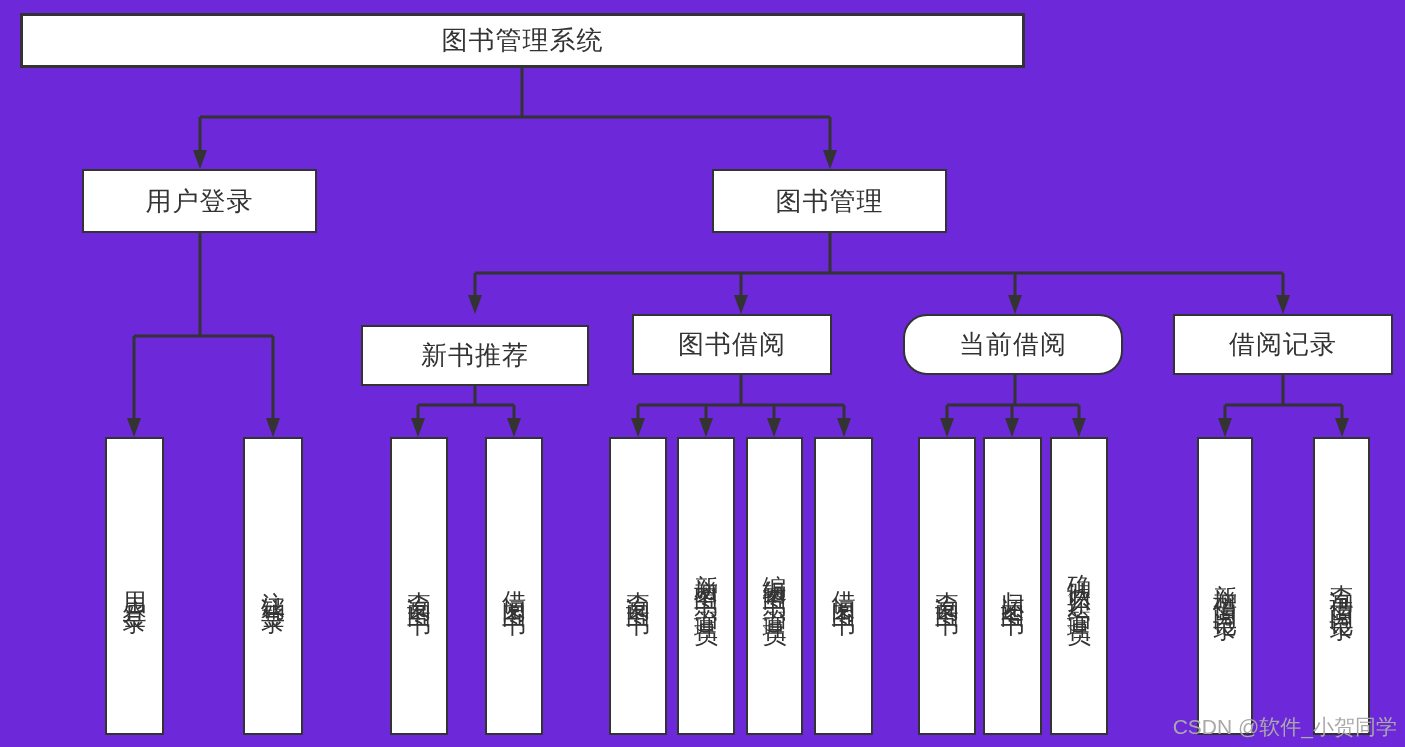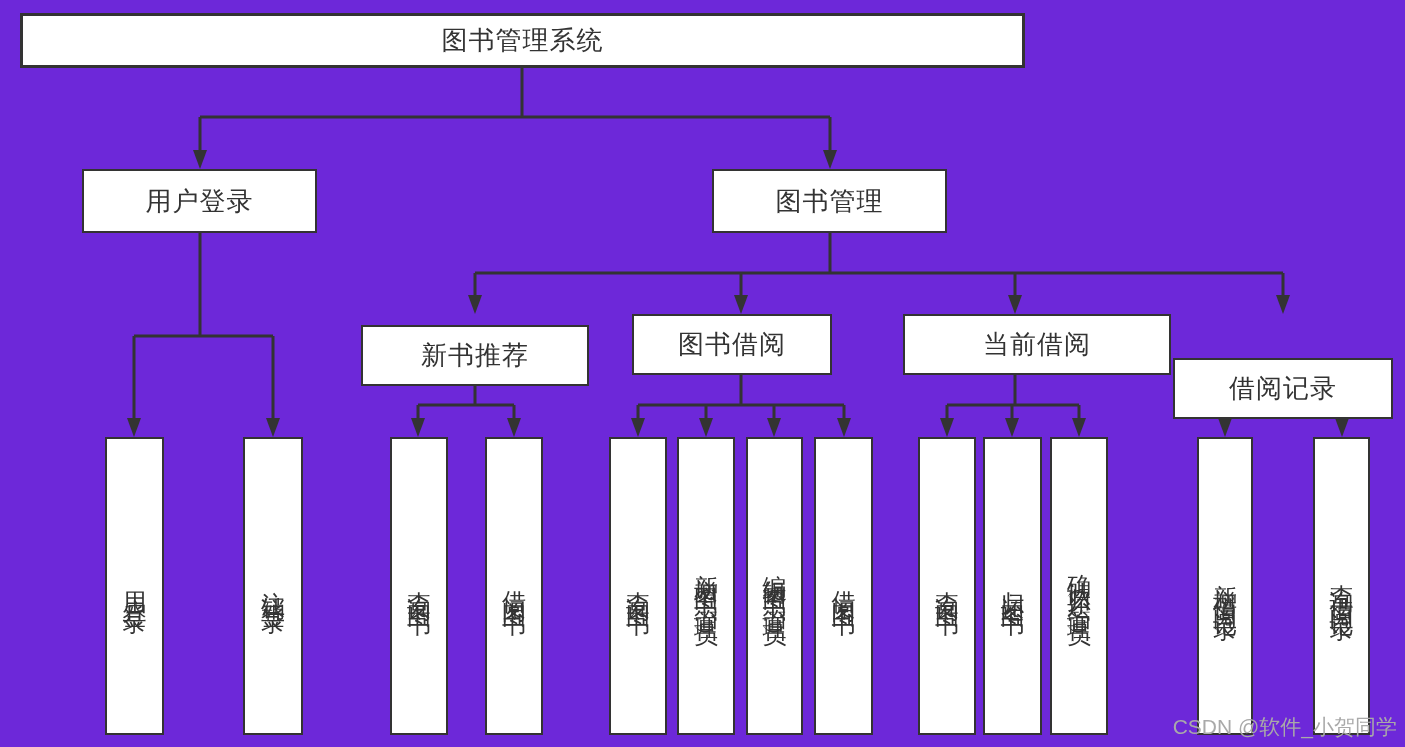--- a/index.html
+++ b/index.html
@@ -127,24 +127,24 @@
   <div class="hbox thin" style="left:712px; top:169px; width:235px; height:64px;">
     <span>图书管理</span>
   </div>
 
   <div class="hbox thin" style="left:361px; top:325px; width:228px; height:61px;">
     <span>新书推荐</span>
   </div>
   <div class="hbox thin" style="left:632px; top:314px; width:200px; height:61px;">
     <span>图书借阅</span>
   </div>
-  <div class="hbox thin" style="left:903px; top:314px; width:268px; height:61px;">
+  <div class="hbox thin" style="left:903px; top:314px; width:220px; height:61px;border-radius:24px;">
     <span>当前借阅</span>
   </div>
-  <div class="hbox thin" style="left:1173px; top:314px; width:220px; height:61px;margin-top:44px;">
+  <div class="hbox thin" style="left:1173px; top:314px; width:220px; height:61px;">
     <span>借阅记录</span>
   </div>
 
   <div class="vbox" style="left:105px; width:59px;">
     <span>用户登录</span>
   </div>
   <div class="vbox" style="left:243px; width:60px;">
     <span>注销登录</span>
   </div>
 

